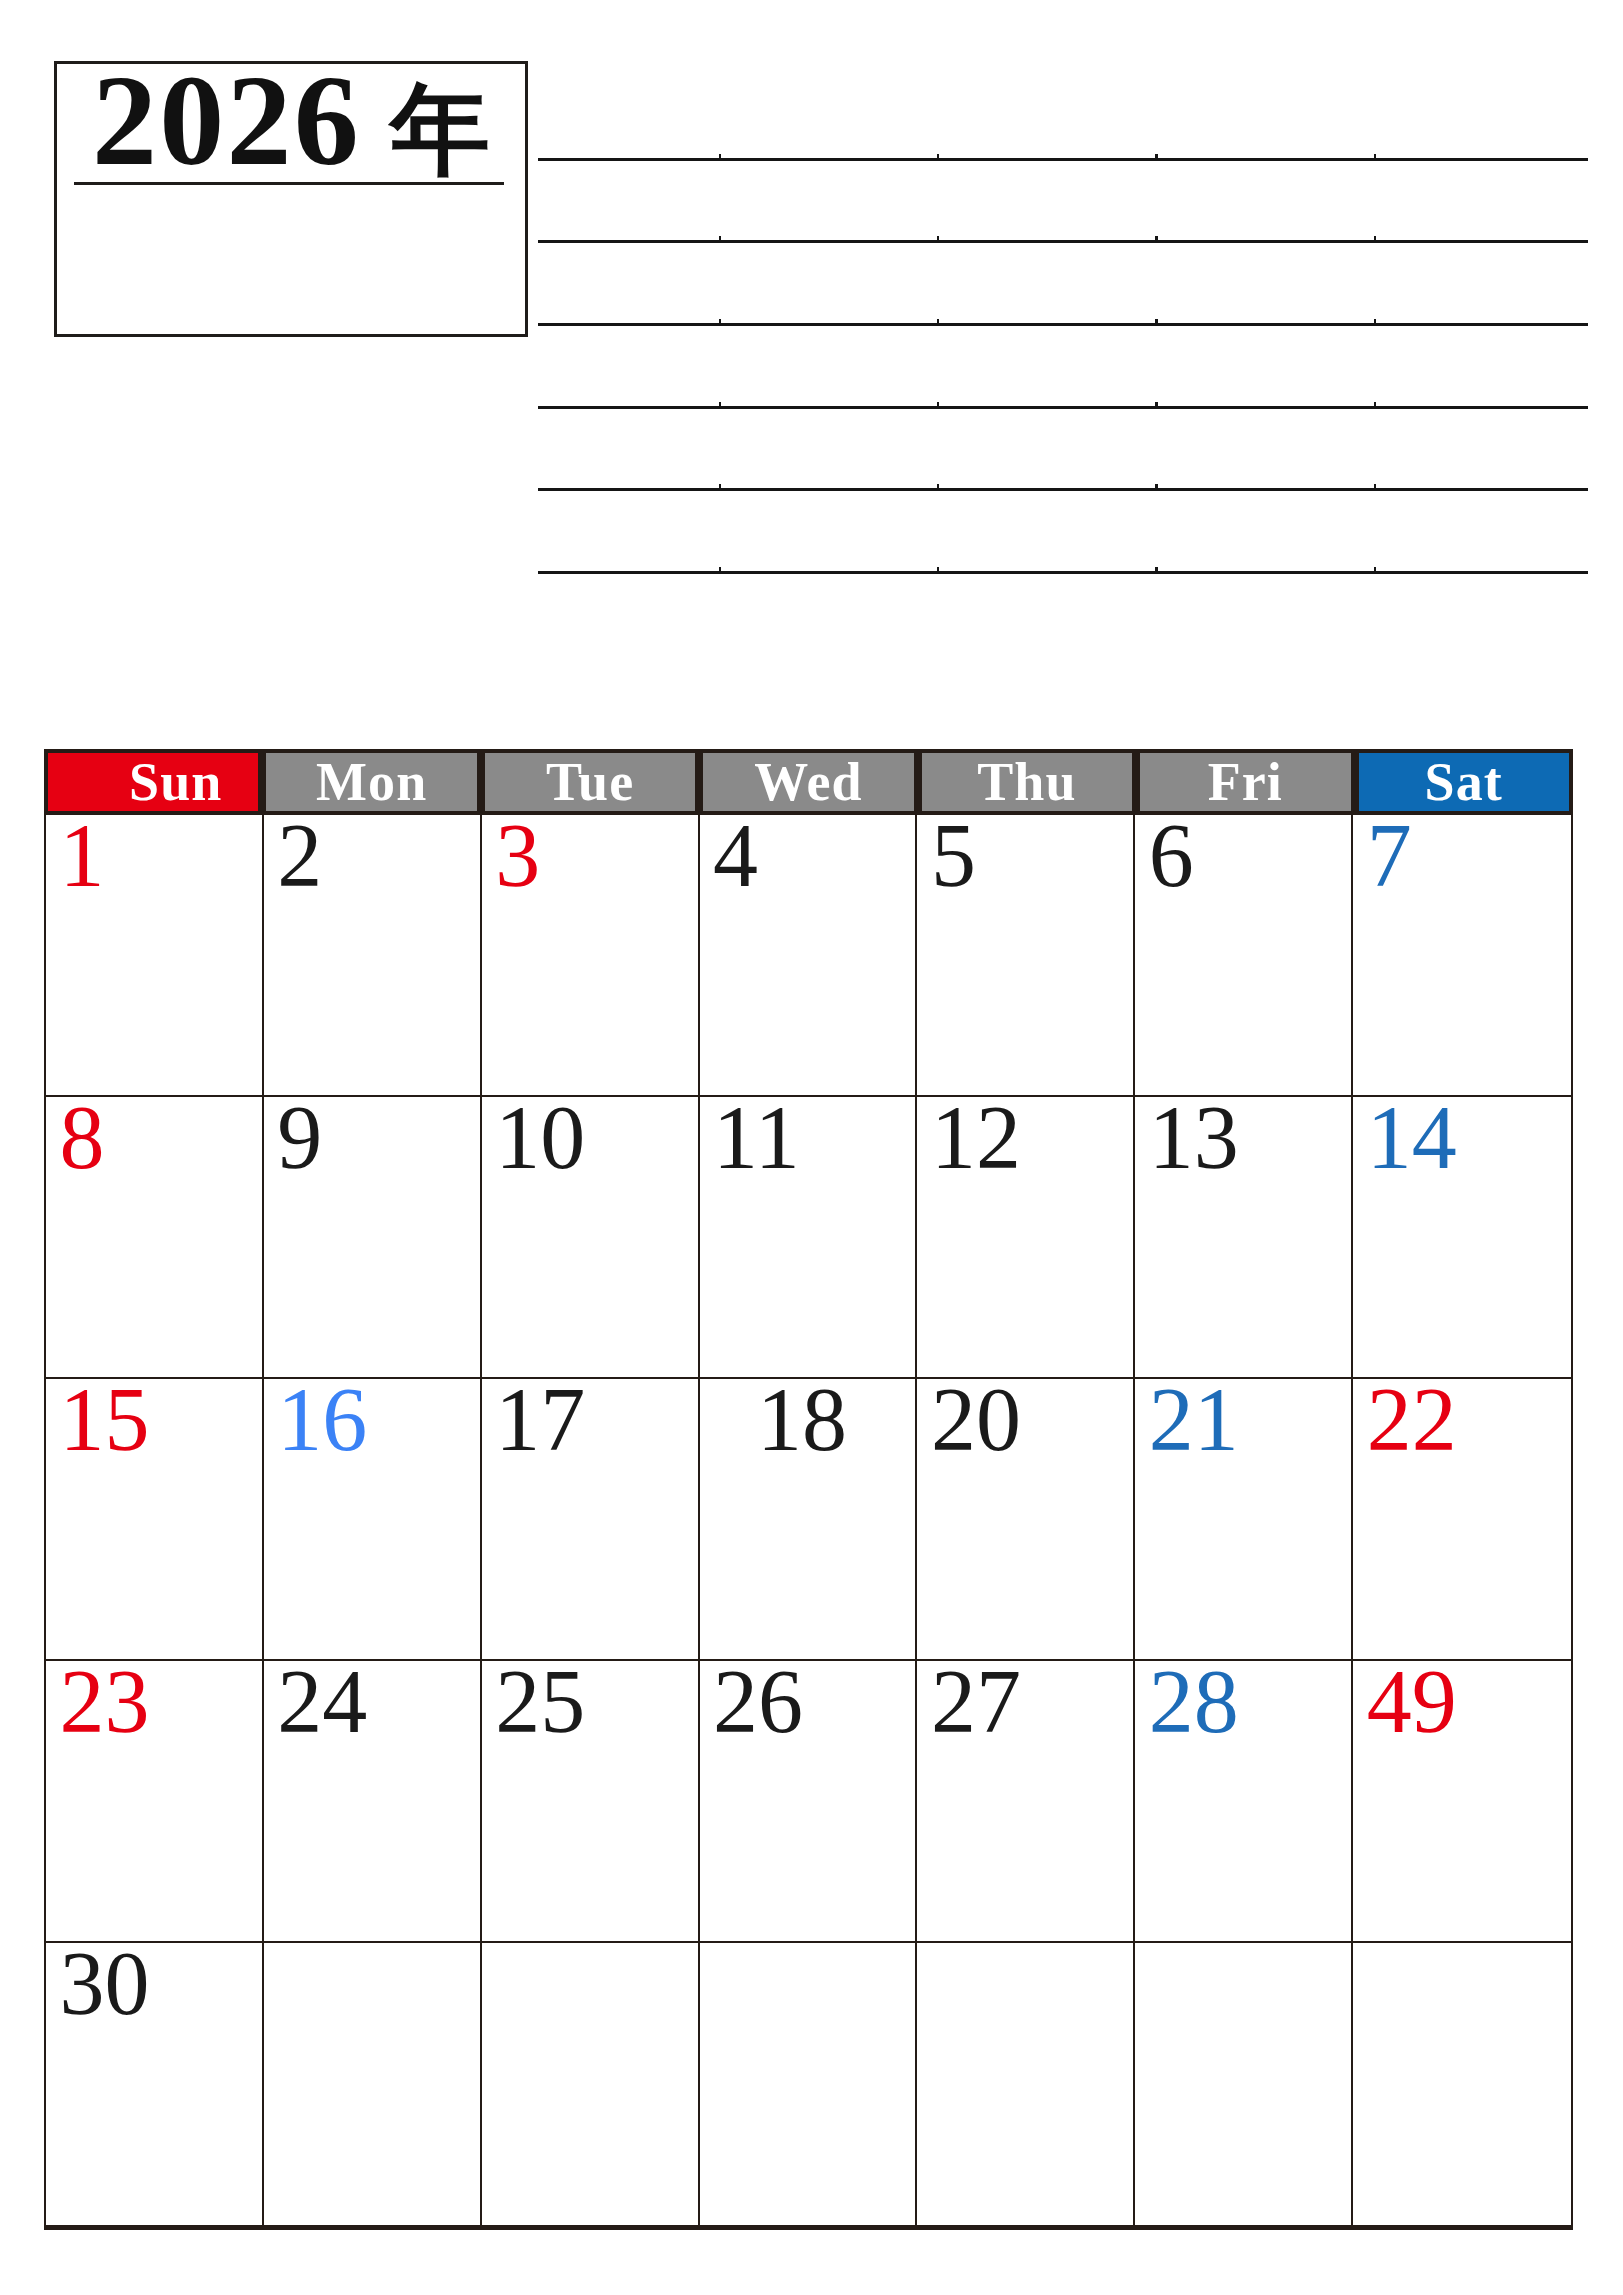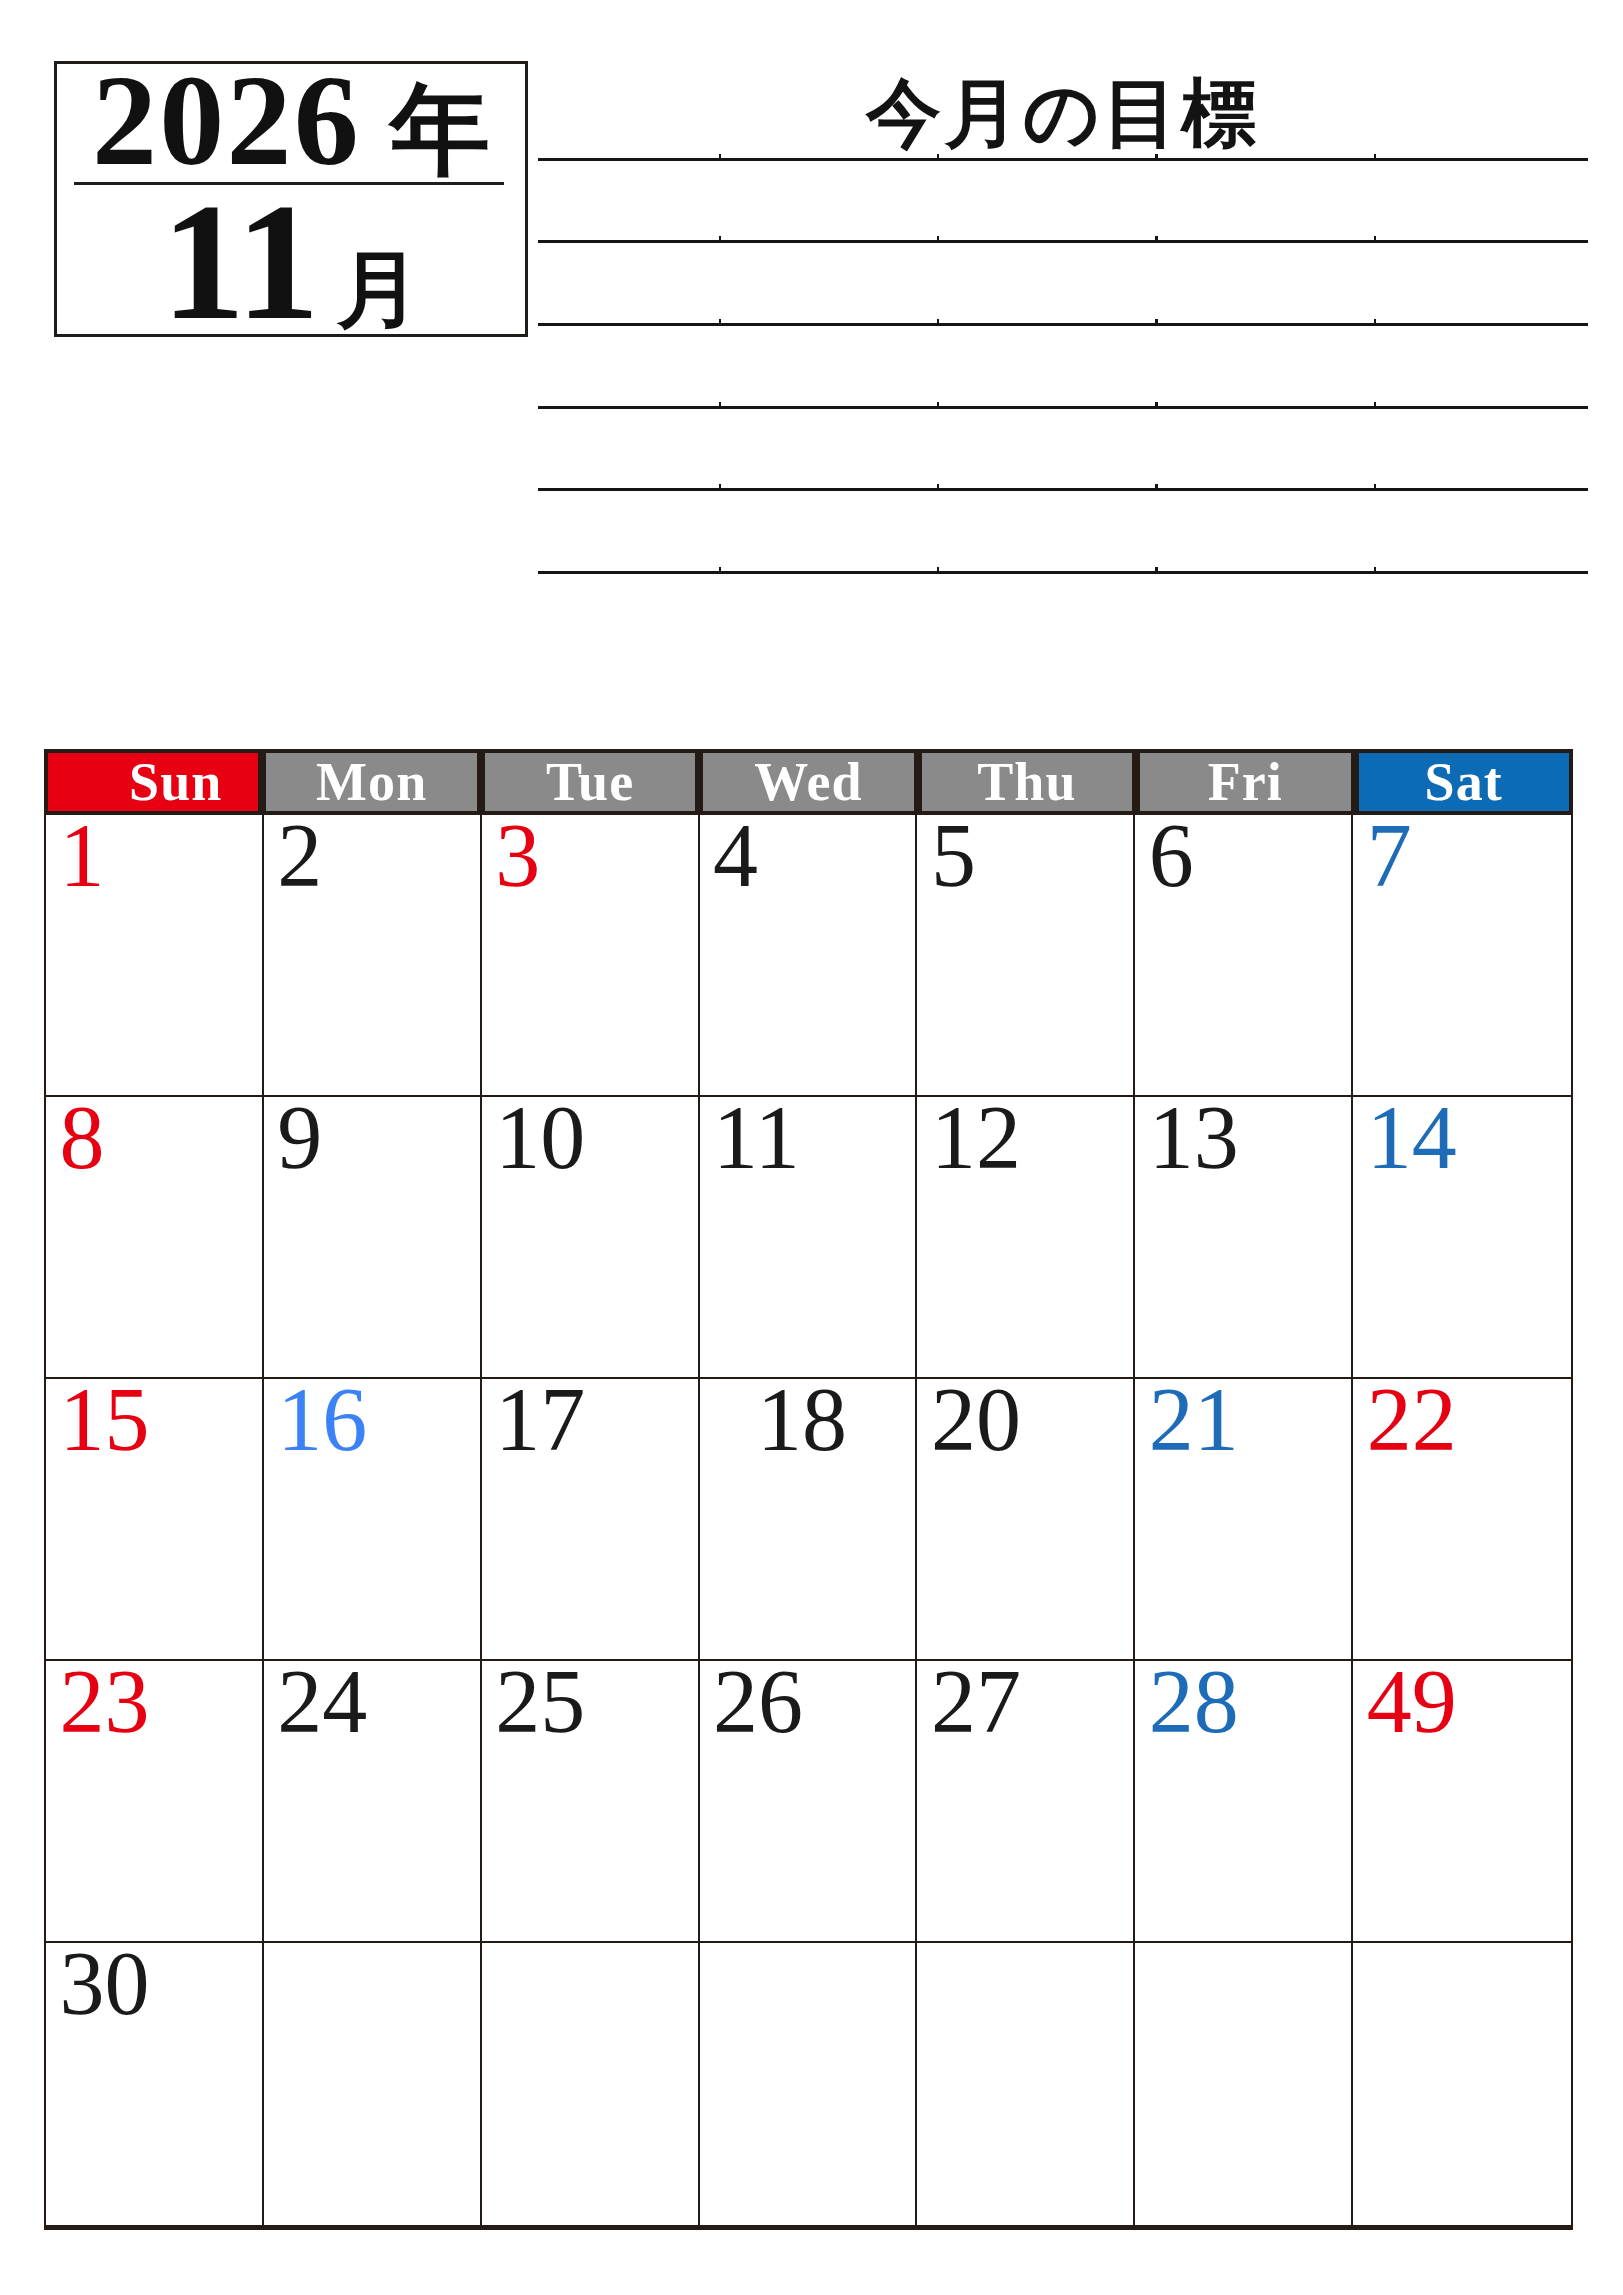--- a/index.html
+++ b/index.html
@@ -53,26 +53,22 @@
 </head>
 <body>
 
 <div id="root">
 
   <div class="title-box">
     <div class="year-line">
       <span class="year">2026</span><span class="year-suffix">年</span>
     </div>
     <div class="title-divider"></div>
-    <div class="month-line">
-      <span class="month">11</span><span class="month-suffix">月</span>
-    </div>
   </div>
 
-  <div class="goals-heading">今月の目標</div>
   <div id="goalLines">
       <div class="goal-line" style="top: 158px;">
         <span class="tick" style="left: 17.2%;"></span>
         <span class="tick" style="left: 38%;"></span>
         <span class="tick" style="left: 58.8%;"></span>
         <span class="tick" style="left: 79.6%;"></span>
       </div>
       <div class="goal-line" style="top: 240px;">
         <span class="tick" style="left: 17.2%;"></span>
         <span class="tick" style="left: 38%;"></span>

